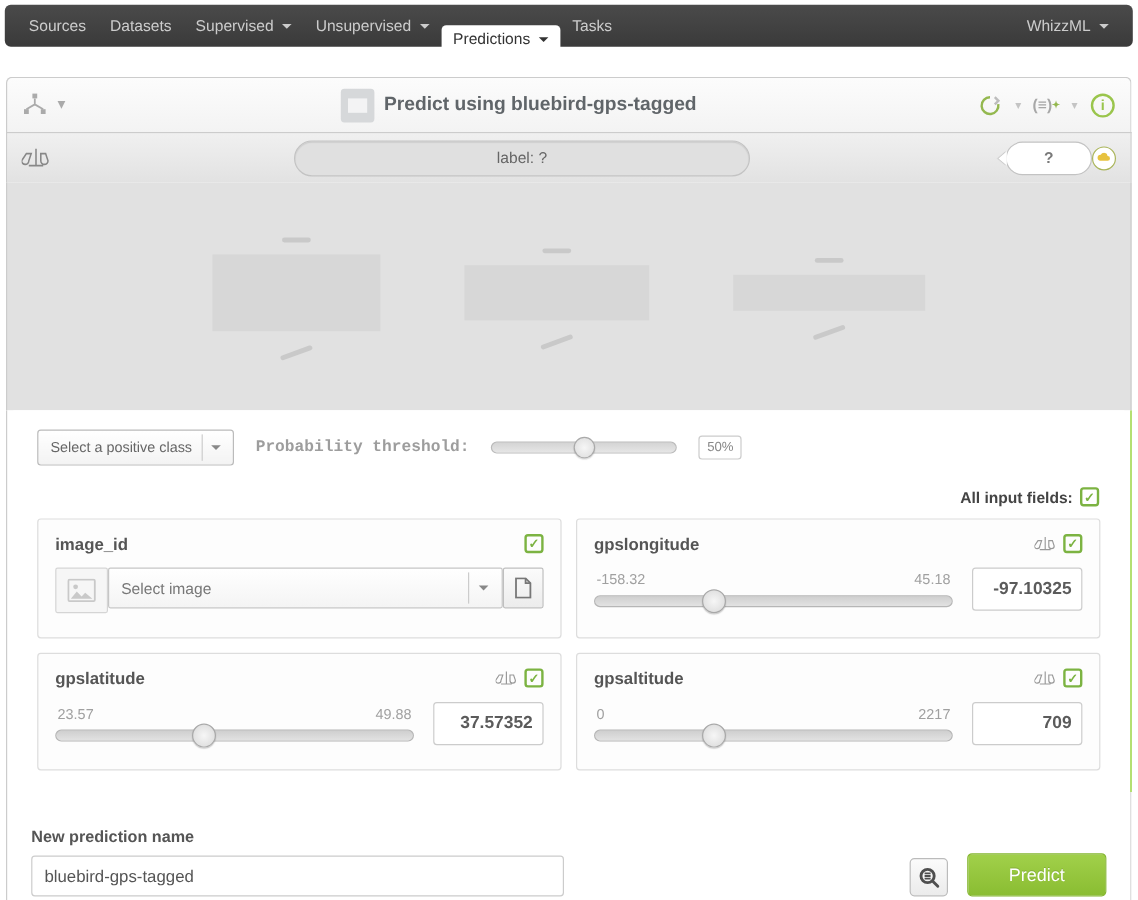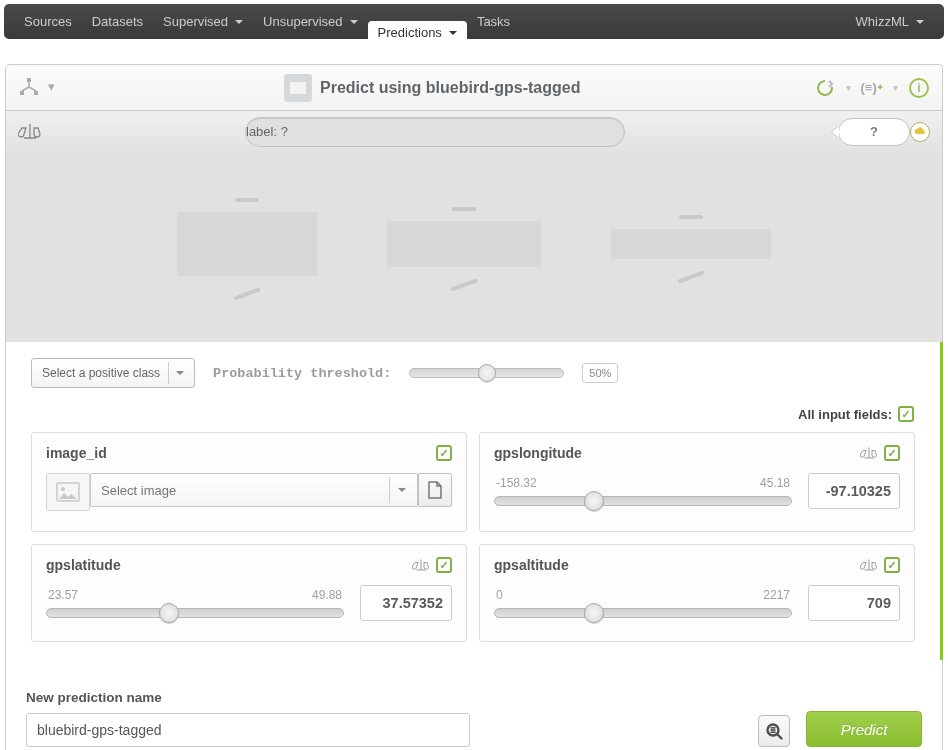--- a/index.html
+++ b/index.html
@@ -15,21 +15,21 @@
   .header-left, .header-right { display: flex; align-items: center; padding: 0 6px; gap: 4px; }
   .header-title { flex: 1; text-align: center; font-size: 16px; font-weight: bold; color: #606569; display: flex; align-items: center; justify-content: center; gap: 8px; }
   .icon-box { width: 34px; height: 34px; display: inline-flex; align-items: center; justify-content: center; color: #888; border-radius: 3px; }
   .icon-box.dim { opacity: .55; }
   .icon-sq { width: 28px; height: 28px; background: #d6d8da; border-radius: 3px; display: inline-flex; align-items: center; justify-content: center; }
   .icon-sq .inner { width: 16px; height: 12px; background: #fff; opacity:.7; }
   .info-circle { width: 20px; height: 20px; border: 2px solid #9ac54c; border-radius: 50%; color: #9ac54c; font-weight: 700; display: inline-flex; align-items: center; justify-content: center; font-size: 12px; }
 
   .subheader { background: linear-gradient(#f0f0f0,#e2e2e2); border: 1px solid #ccc; border-bottom: none; margin: 0 5px; height: 42px; display: flex; align-items: center; padding: 0 12px; }
   .scale-icon { color: #888; font-size: 18px; }
-  .label-pill { flex: 0 0 auto; margin: 0 auto; background: #e0e0e0; border: 1px solid #c3c3c3; border-radius: 18px; height: 30px; width: 380px; display: flex; align-items: center; justify-content: flex-start; color: #666; font-size: 13px; box-shadow: inset 0 1px 1px rgba(0,0,0,.1); }
+  .label-pill { flex: 0 0 auto; margin: 0 auto; background: #e0e0e0; border: 1px solid #c3c3c3; border-radius: 18px; height: 30px; width: 380px; display: flex; align-items: center; justify-content: center; color: #666; font-size: 13px; box-shadow: inset 0 1px 1px rgba(0,0,0,.1); }
   .qbubble { background: #fff; border: 1px solid #c3c3c3; border-radius: 15px; height: 28px; width: 72px; display: flex; align-items: center; justify-content: center; margin-left: 10px; font-weight: 700; color: #7a7a7a; position: relative; }
   .qbubble::before { content: ""; position: absolute; left: -7px; top: 50%; transform: translateY(-50%); width: 0; height: 0; border-top: 6px solid transparent; border-bottom: 6px solid transparent; border-right: 7px solid #fff; filter: drop-shadow(-1px 0 0 #c3c3c3); }
   .cloud-badge { width: 20px; height: 20px; border-radius: 50%; background: #fff; border: 1px solid #aab55a; display: inline-flex; align-items: center; justify-content: center; color: #e6c14a; font-size: 11px; margin-left: auto; }
 
   .placeholder-area { background: #e1e1e1; border-left: 1px solid #ccc; border-right: 1px solid #ccc; height: 190px; margin: 0 5px; display: flex; justify-content: center; align-items: center; gap: 70px; }
   .ph-bar { display: flex; flex-direction: column; align-items: center; gap: 10px; }
   .ph-top { width: 24px; height: 4px; background: #c9c9c9; border-radius: 2px; }
   .ph-rect { background: #d7d7d7; }
   .ph-rect.r1 { width: 140px; height: 64px; }
   .ph-rect.r2 { width: 154px; height: 46px; }
@@ -63,21 +63,21 @@
   .thumb { width: 44px; height: 38px; border: 1px solid #d5d5d5; background: #f6f6f6; display: flex; align-items: center; justify-content: center; color: #c3c3c3; border-radius: 2px; }
   .select-image { flex: 1; border: 1px solid #c6c6c6; background: linear-gradient(#fff,#f4f4f4); height: 34px; display: flex; align-items: center; padding: 0 6px 0 10px; border-radius: 2px; color: #777; font-size: 13px; }
   .select-image .sb-arrow { width: 22px; height: 26px; border-left: 1px solid #ccc; display: flex; align-items: center; justify-content: center; margin-left: auto; }
   .doc-btn { width: 34px; height: 34px; border: 1px solid #bfbfbf; background: linear-gradient(#fbfbfb,#ececec); border-radius: 2px; display: flex; align-items: center; justify-content: center; color: #888; }
 
   .footer-area { border-left: 1px solid #ccc; border-right: 1px solid #ccc; border-bottom: 1px solid #ccc; border-radius: 0 0 5px 5px; margin: 0 5px 6px; padding: 30px 20px 20px; background: #fff; display: flex; align-items: flex-end; gap: 16px; }
   .footer-left { flex: 0 0 444px; }
   .footer-label { font-size: 13.5px; font-weight: 700; color: #555; margin-bottom: 8px; }
   .name-input { width: 100%; height: 34px; border: 1px solid #ccc; border-radius: 3px; padding: 0 10px; font-size: 14px; color: #555; background: #fff; }
   .eye-btn { width: 32px; height: 32px; border: 1px solid #bbb; border-radius: 4px; background: linear-gradient(#fbfbfb,#ebebeb); display: flex; align-items: center; justify-content: center; color: #555; font-size: 16px; margin-left: auto; }
-  .predict-btn { background: linear-gradient(#a1d04a,#8abd32); color: #fff; font-size: 15px; border: 1px solid #84b62f; border-radius: 4px; height: 36px; width: 116px; cursor: pointer; text-shadow: 0 -1px 0 rgba(0,0,0,.15); font-style: italic; }
+  .predict-btn { background: linear-gradient(#a1d04a,#8abd32); color: #fff; font-size: 15px; border: 1px solid #84b62f; border-radius: 4px; height: 36px; width: 116px; cursor: pointer; text-shadow: 0 -1px 0 rgba(0,0,0,.15); }
 
   svg { display: block; }
 </style>
 </head>
 <body>
 
 <div class="topnav">
   <div class="topnav-item">
       <span>Sources</span>
     </div>
@@ -174,21 +174,21 @@
       <div class="ph-rect r2"></div>
       <div class="ph-line"></div>
     </div>
   <div class="ph-bar">
       <div class="ph-top"></div>
       <div class="ph-rect r3"></div>
       <div class="ph-line"></div>
     </div>
 </div>
 
-<div style="border-left:1px solid #ccc;border-right:3px solid #84cc16;margin:0 5px;background:#fff">
+<div style="border-left:1px solid #ccc;border-right:1px solid #84cc16;margin:0 5px;background:#fff">
 <div class="threshold-row" style="border:none">
   <div class="select-box">
     <span>Select a positive class</span>
     <span class="sb-arrow">
           <span class="caret-down" style="border-top-color:#888"></span>
         </span>
   </div>
   <span class="thres-label">Probability threshold:</span>
   <div class="slider">
     <div class="knob" style="left:44%"></div>

